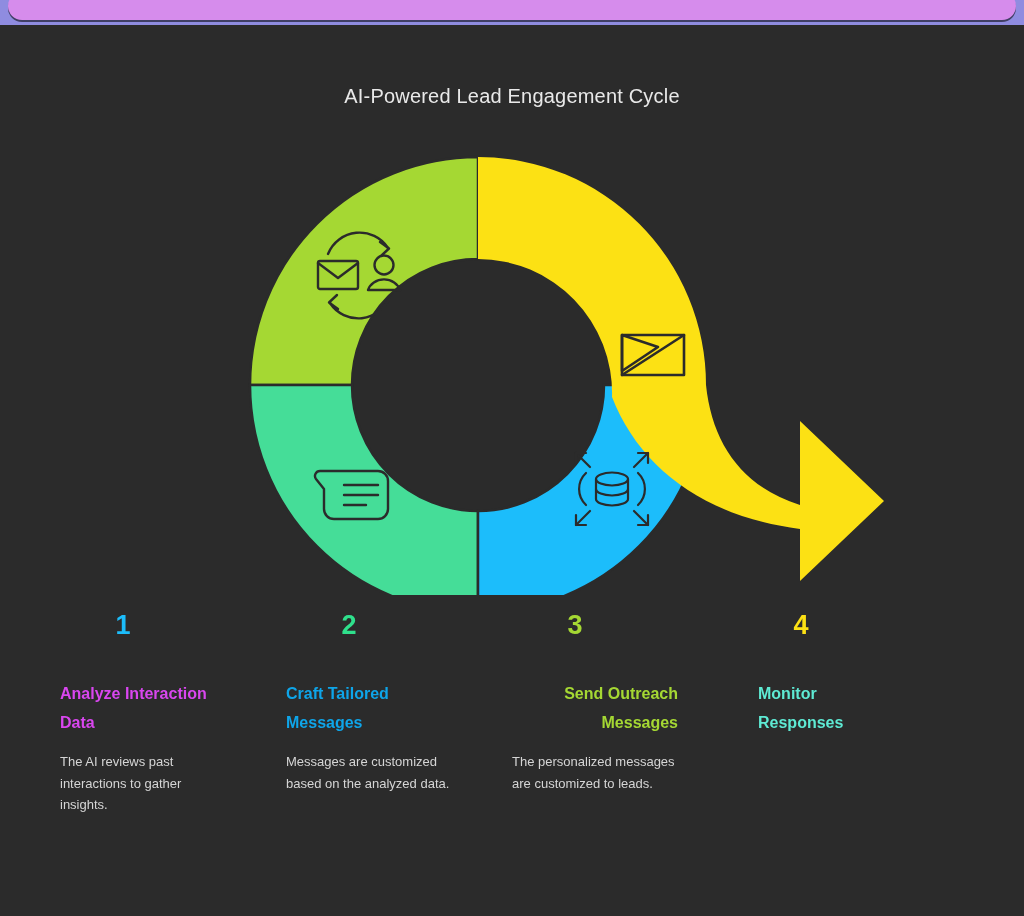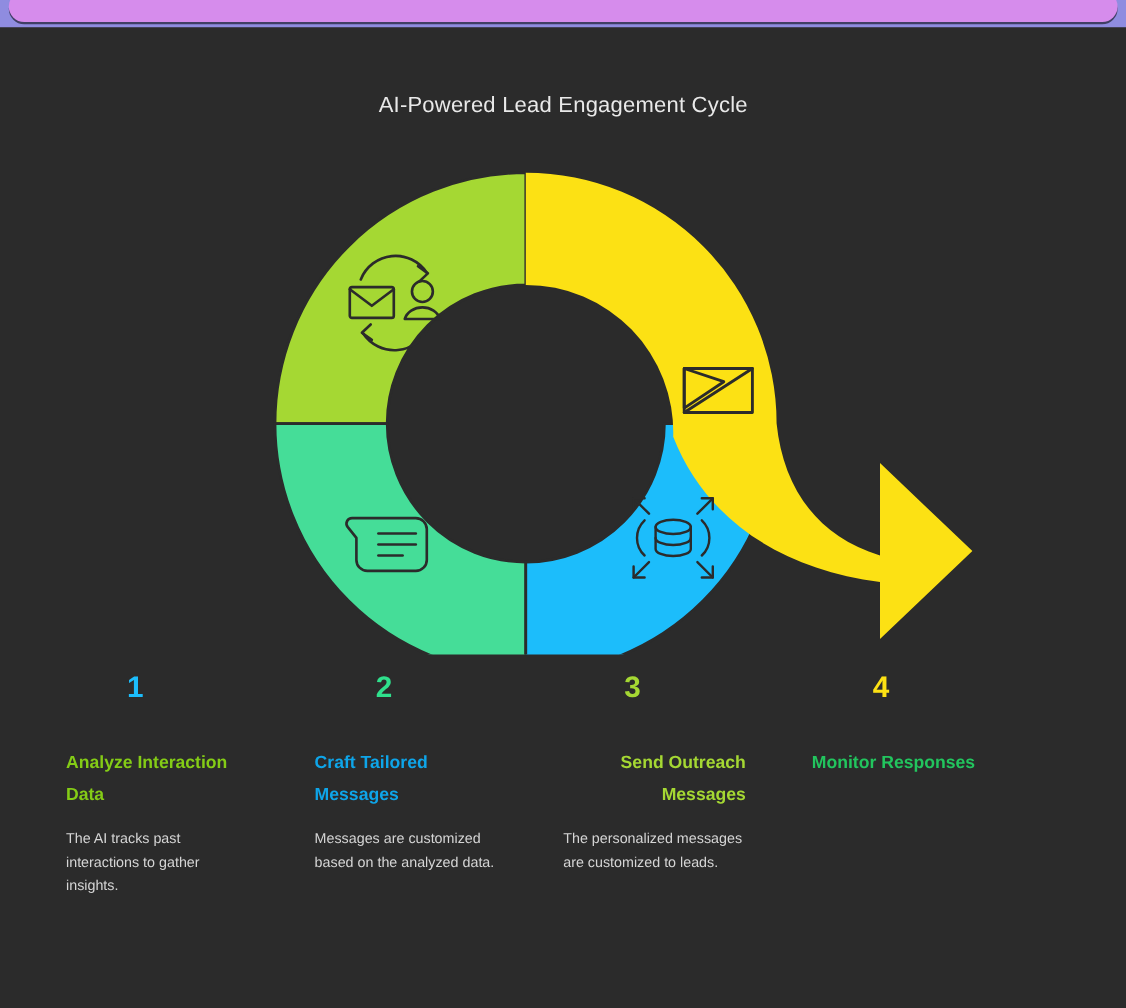--- a/index.html
+++ b/index.html
@@ -207,36 +207,36 @@
         <line x1="0" y1="44" x2="62" y2="4"></line>
       </g>
 
     </svg>
   </div>
 
   <div id="steps">
 
     <div class="step">
       <div class="step-num" style="color: rgb(28, 189, 251);">1</div>
-      <div class="step-title" style="color: #84cc16;">Analyze Interaction Data</div>
-      <div class="step-desc">The AI tracks past interactions to gather insights.</div>
+      <div class="step-title" style="color: #d946ef;">Analyze Interaction Data</div>
+      <div class="step-desc">The AI reviews past interactions to gather insights.</div>
     </div>
 
     <div class="step">
       <div class="step-num" style="color: rgb(47, 224, 140);">2</div>
       <div class="step-title" style="color: #0ea5e9;">Craft Tailored Messages</div>
       <div class="step-desc">Messages are customized based on the analyzed data.</div>
     </div>
 
     <div class="step">
       <div class="step-num" style="color: rgb(165, 216, 51);">3</div>
       <div class="step-title" style="color: rgb(165, 216, 51); text-align: right;">Send Outreach Messages</div>
       <div class="step-desc">The personalized messages are customized to leads.</div>
     </div>
 
     <div class="step">
       <div class="step-num" style="color: rgb(252, 225, 20);">4</div>
-      <div class="step-title" style="color: #22c55e;">Monitor Responses</div>
+      <div class="step-title" style="color: #5eead4; margin-left: 20px;">Monitor Responses</div>
     </div>
 
   </div>
 
 </div>
 
 </body></html>

